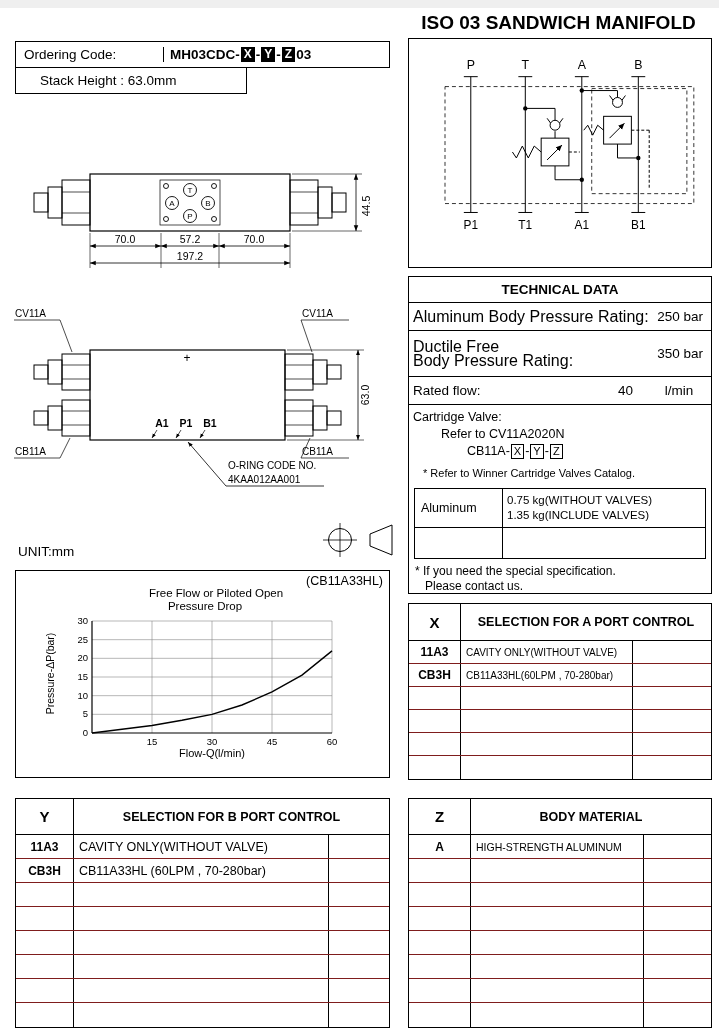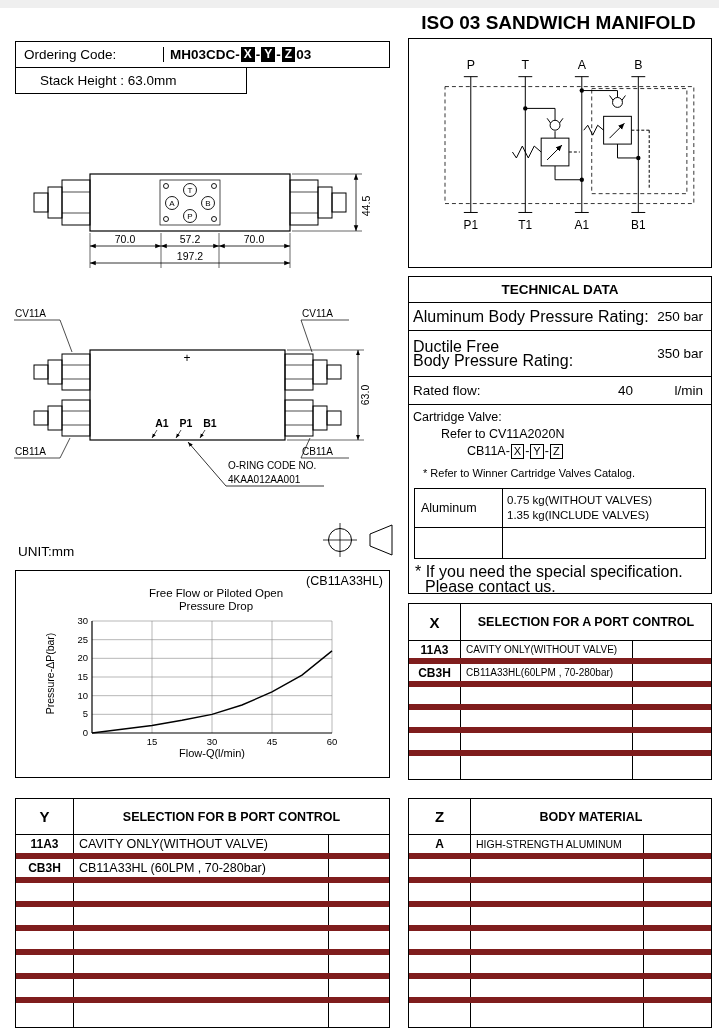--- a/index.html
+++ b/index.html
@@ -25,50 +25,50 @@
   
   .tech-box{left:408px;top:268px;width:304px;height:318px;}
   .tech-header{height:26px;line-height:25px;text-align:center;font-weight:bold;font-size:13.5px;border-bottom:1px solid #000;}
   .trow{display:flex;align-items:center;border-bottom:1px solid #000;padding:0 8px 0 4px;}
   .trow .lab{flex:1;font-size:16px;line-height:14px;}
   .trow .val{font-size:13.5px;}
   .trow.r1{height:28px;}
   .trow.r2{height:46px;}
   .trow.r3{height:28px;}
   .trow.r3 .lab{font-size:13.5px;}
-  .trow.r3 .unit{width:48px;text-align:right;margin-left:22px;font-size:13.5px;}
+  .trow.r3 .unit{width:48px;text-align:center;margin-left:22px;font-size:13.5px;}
   .cart{padding:4px 4px 0 4px;font-size:12.5px;line-height:17px;}
   .cart .l2{padding-left:28px;}
   .cart .l3{padding-left:54px;}
   .lbox{display:inline-block;border:1px solid #000;padding:0 2px;margin:0 1px;font-size:11px;line-height:13px;font-weight:normal;}
   .catnote{font-size:11px;padding:5px 2px 2px 10px;}
   .wtable{border:1px solid #000;margin:4px 5px 0 5px;}
   .wrow{display:flex;}
   .wrow.first{border-bottom:1px solid #000;}
   .wmat{width:88px;border-right:1px solid #000;display:flex;align-items:center;padding-left:6px;font-size:12.5px;}
   .wvals{flex:1;padding:4px 4px;font-size:11.5px;line-height:15px;}
   .wempty{height:30px;}
-  .tfoot{font-size:16px;padding:5px 4px 16px 6px;line-height:15px;}
+  .tfoot{font-size:12px;padding:5px 4px 16px 6px;line-height:15px;}
   .tfoot .ind{padding-left:10px;}
 
   
   .chart-box{left:15px;top:562px;width:375px;height:208px;}
   .chart-variant{position:absolute;right:6px;top:3px;font-size:12.5px;}
   .chart-t1{position:absolute;left:85px;top:16px;width:230px;text-align:center;font-size:11.5px;}
-  .chart-t2{position:absolute;left:85px;top:29px;width:230px;text-align:center;font-size:11.5px;}
+  .chart-t2{position:absolute;left:74px;top:29px;width:230px;text-align:center;font-size:11.5px;}
   .chart-ylabel{position:absolute;left:-36px;top:96px;width:140px;height:13px;text-align:center;font-size:10.5px;transform:rotate(-90deg);}
   .chart-xlabel{position:absolute;left:121px;top:176px;width:150px;text-align:center;font-size:11px;}
   #chart-svg{position:absolute;left:46px;top:44px;}
 
   
   .sel-table{background:#fff;border:1px solid #000;}
   .sel-header{display:flex;border-bottom:1px solid #000;}
   .sel-key{border-right:1px solid #000;display:flex;align-items:center;justify-content:center;font-weight:bold;font-size:15px;}
   .sel-title{flex:1;display:flex;align-items:center;justify-content:center;font-weight:bold;font-size:12.5px;}
-  .sel-row{display:flex;border-bottom:6px solid #7f1d1d;}
+  .sel-row{display:flex;border-bottom:1px solid #7f1d1d;}
   .sel-row:last-child{border-bottom:none;}
   .sel-code{border-right:1px solid #000;display:flex;align-items:center;justify-content:center;font-weight:bold;font-size:12px;}
   .sel-desc{flex:1;border-right:1px solid #000;display:flex;align-items:center;padding-left:5px;}
   .x-table{left:408px;top:595px;width:304px;}
   .x-table .sel-header{height:37px;}
   .x-table .sel-row{height:23px;}
   .x-table .sel-key,.x-table .sel-code{width:52px;}
   .x-table .sel-tail{width:78px;}
   .x-table .sel-desc{font-size:10px;}
   .y-table{left:15px;top:790px;width:375px;}

